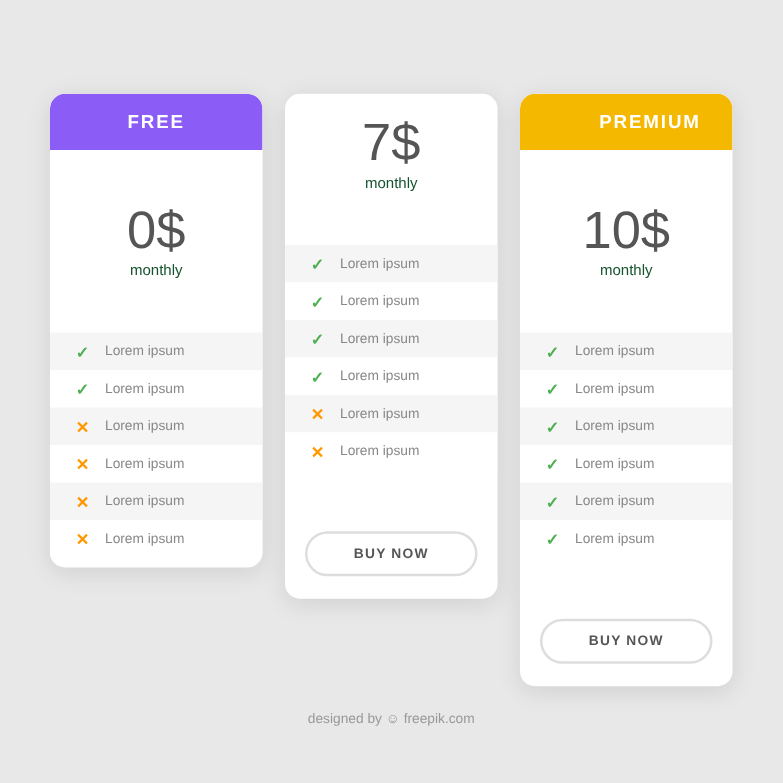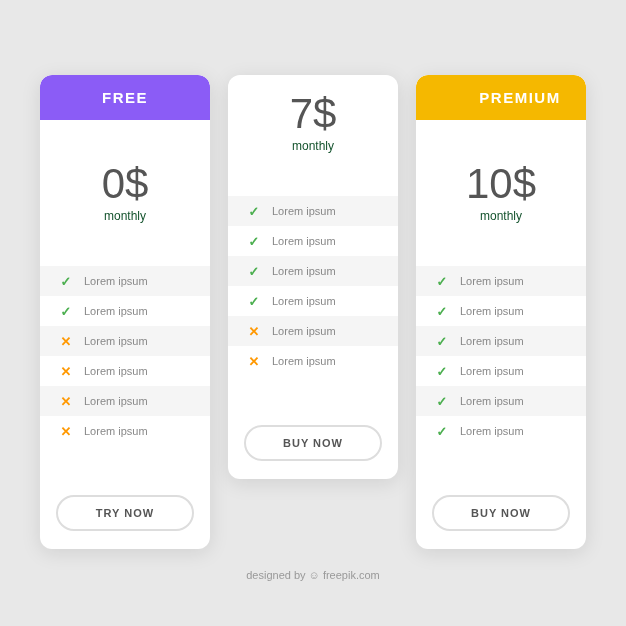--- a/index.html
+++ b/index.html
@@ -148,23 +148,20 @@
         </div>
         <div class="feature-row">
           <span class="feature-icon icon-cross">✕</span>
           <span class="feature-text">Lorem ipsum</span>
         </div>
         <div class="feature-row">
           <span class="feature-icon icon-cross">✕</span>
           <span class="feature-text">Lorem ipsum</span>
         </div>
       </div>
-      <div class="card-footer">
-        <button class="cta-button">TRY NOW</button>
-      </div>
     </div>
     <div class="pricing-card">
       <div class="price-section">
         <div class="price-amount">7$</div>
         <div class="price-monthly">monthly</div>
       </div>
       <div class="features-list">
         <div class="feature-row">
           <span class="feature-icon icon-check">✓</span>
           <span class="feature-text">Lorem ipsum</span>

